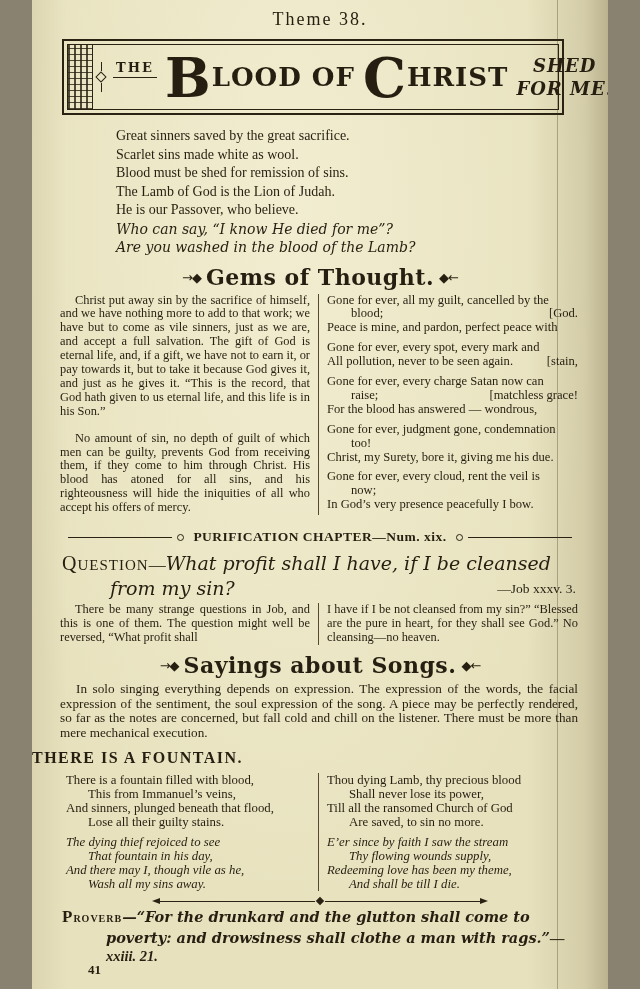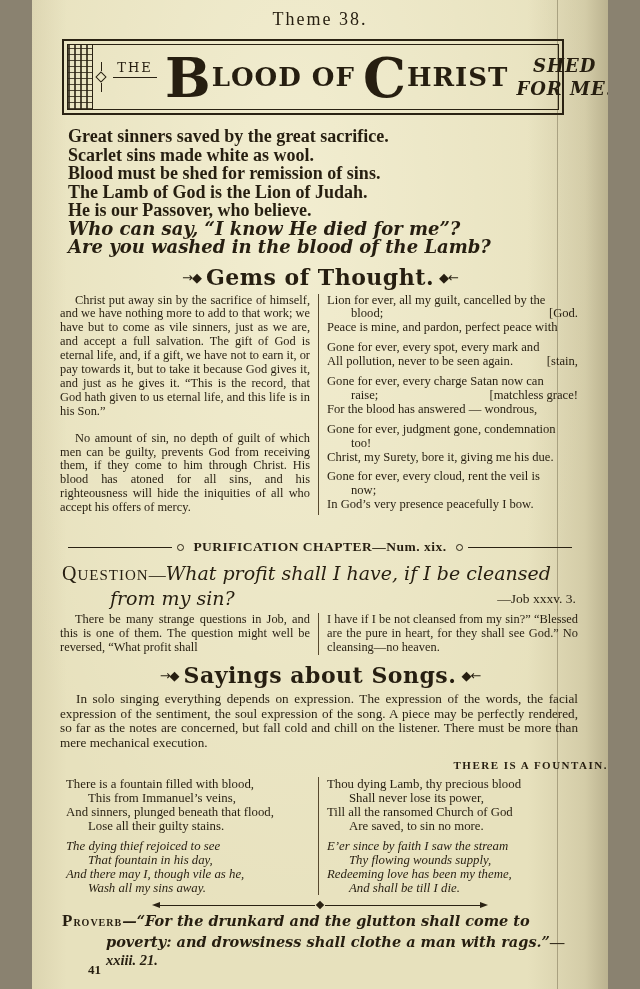--- a/index.html
+++ b/index.html
@@ -22,62 +22,62 @@
     background:
       repeating-linear-gradient(0deg, rgba(42,34,19,.8) 0 1.5px, transparent 1.5px 6px),
       repeating-linear-gradient(90deg, rgba(42,34,19,.8) 0 1.5px, transparent 1.5px 6px);
   }
   .meander.l{ border-right:1px solid #2a2213; }
   .core{ flex:1; display:flex; align-items:center; justify-content:center; gap:8px; padding:0 4px; }
   .orn{ display:flex; flex-direction:column; align-items:center; gap:2px; }
   .orn .v{ width:1px; height:9px; background:#2a2213; }
   .orn .d{ width:8px; height:8px; border:1.5px solid #2a2213; transform:rotate(45deg); }
   .the-block{ display:flex; flex-direction:column; align-items:center; margin-top:-16px; }
-  .the{ font-weight:normal; font-size:13px; letter-spacing:2px; font-family:"DejaVu Serif",serif; }
+  .the{ font-weight:bold; font-size:13px; letter-spacing:2px; font-family:"DejaVu Serif",serif; }
   .the-rule{ width:44px; height:1px; background:#2a2213; margin-top:2px; }
   .title{ font-family:"DejaVu Serif",serif; font-weight:bold; font-size:26px; letter-spacing:1px; white-space:nowrap; }
   .title .big{ font-size:54px; vertical-align:-11px; line-height:0; }
   .title .w-rest{ margin-right:8px; }
   .shed{ font-family:"DejaVu Serif",serif; font-weight:bold; font-size:18px; letter-spacing:1px; line-height:1.3; text-align:center; white-space:nowrap;font-style:italic; }
   .ruledot{ display:flex; align-items:center; gap:2px; }
   .ruledot .h{ width:12px; height:1px; background:#2a2213; }
   .ruledot .c{ width:5px; height:5px; border:1px solid #2a2213; border-radius:50%; }
 
-  .intro{ margin:12px 30px 0 36px; font-weight:bold; font-size:18px; line-height:18.5px; }
+  .intro{ margin:12px 30px 0 84px; font-weight:normal; font-size:14px; line-height:18.5px; }
   .intro .it{ font-style:italic; font-family:"DejaVu Serif",serif; }
 
   .sec-head{ text-align:center; font-family:"DejaVu Serif",serif; font-weight:bold; font-size:22px; margin:7px 0 4px; letter-spacing:.5px; }
   .sec-head .og{ font-family:"DejaVu Sans",sans-serif; font-size:13px; font-weight:normal; vertical-align:3px; padding:0 5px; letter-spacing:-1px; }
 
   .cols{ display:flex; margin:0 30px 0 28px; }
   .cols .cl{ width:50%; padding-right:8px; border-right:1px solid #57492f; }
   .cols .cr{ width:50%; padding-left:8px; }
   .jpara{ margin:0; font-size:12.4px; line-height:13.9px; text-align:justify; text-indent:15px; }
   .jpara + .jpara{ margin-top:13px; }
   .gline{ display:flex; justify-content:space-between; font-size:12.6px; line-height:13.9px; }
   .gline.in .t{ padding-left:24px; }
   .gline.gap{ margin-top:6px; }
   .gline .r{ flex:0 0 auto; padding-left:4px; }
 
-  .purif{ display:flex; align-items:center; margin:24px 36px 5px; gap:5px; }
+  .purif{ display:flex; align-items:center; margin:14px 36px 5px; gap:5px; }
   .purif .pl{ flex:1; height:1px; background:#2a2213; }
   .purif .curl{ width:7px; height:7px; border:1px solid #2a2213; border-radius:50%; flex:0 0 auto; }
   .purif .plabel{ font-weight:bold; font-size:13.5px; letter-spacing:.5px; padding:0 4px; }
 
   .question{ margin:7px 32px 2px 30px; padding-left:48px; text-indent:-48px; line-height:23px; }
   .question::after{ content:""; display:block; clear:both; }
   .q-init{ font-size:20px; letter-spacing:1px; }
   .q-rest{ font-size:15px; letter-spacing:1px; }
   .q-dash{ font-size:17px; }
   .q-text{ font-style:italic; font-family:"DejaVu Serif",serif; font-size:19px; }
   .q-ref{ float:right; font-size:13.5px; }
 
   .full-para{ margin:2px 30px 0 28px; font-size:13.2px; line-height:14.8px; text-align:justify; text-indent:16px; }
 
-  .fountain-head{ text-align:right; font-weight:bold; font-size:11px; letter-spacing:1.5px; margin:8px 0 6px; }
+  .fountain-head{ text-align:left; font-weight:bold; font-size:16px; letter-spacing:1.5px; margin:8px 0 6px; }
 
   .hymn .cl{ padding-left:6px; }
   .hymn .stanza{ margin-bottom:6px; }
   .hymn .stanza:last-child{ margin-bottom:0;font-style:italic; }
   .hline{ font-size:12.8px; line-height:14px; }
   .hline.in{ padding-left:22px; }
 
   .prov-divider{ display:flex; align-items:center; margin:7px 120px 4px; }
   .pd-l{ flex:1; height:1px; background:#2a2213; }
   .pd-d{ width:6px; height:6px; background:#2a2213; transform:rotate(45deg); margin:0 2px; }
@@ -148,21 +148,21 @@
     <span class="og">→◆</span><span>Gems of Thought.</span><span class="og">◆←</span>
   </div>
 
   <div class="cols gems">
     <div class="cl">
       <p class="jpara">Christ put away sin by the sacrifice of himself, and we have nothing more to add to that work; we have but to come as vile sinners, just as we are, and accept a full salvation. The gift of God is eternal life, and, if a gift, we have not to earn it, or pay towards it, but to take it because God gives it, and just as he gives it. “This is the record, that God hath given to us eternal life, and this life is in his Son.”</p>
       <p class="jpara">No amount of sin, no depth of guilt of which men can be guilty, prevents God from receiving them, if they come to him through Christ. His blood has atoned for all sins, and his righteousness will hide the iniquities of all who accept his offers of mercy.</p>
     </div>
     <div class="cr">
       <div class="gline">
-          <span class="t">Lion for ever, all my guilt, cancelled by the</span>
+          <span class="t">Gone for ever, all my guilt, cancelled by the</span>
           <span class="r"></span>
         </div>
       <div class="gline in">
           <span class="t">blood;</span>
           <span class="r">[God.</span>
         </div>
       <div class="gline">
           <span class="t">Peace is mine, and pardon, perfect peace with</span>
           <span class="r"></span>
         </div>

